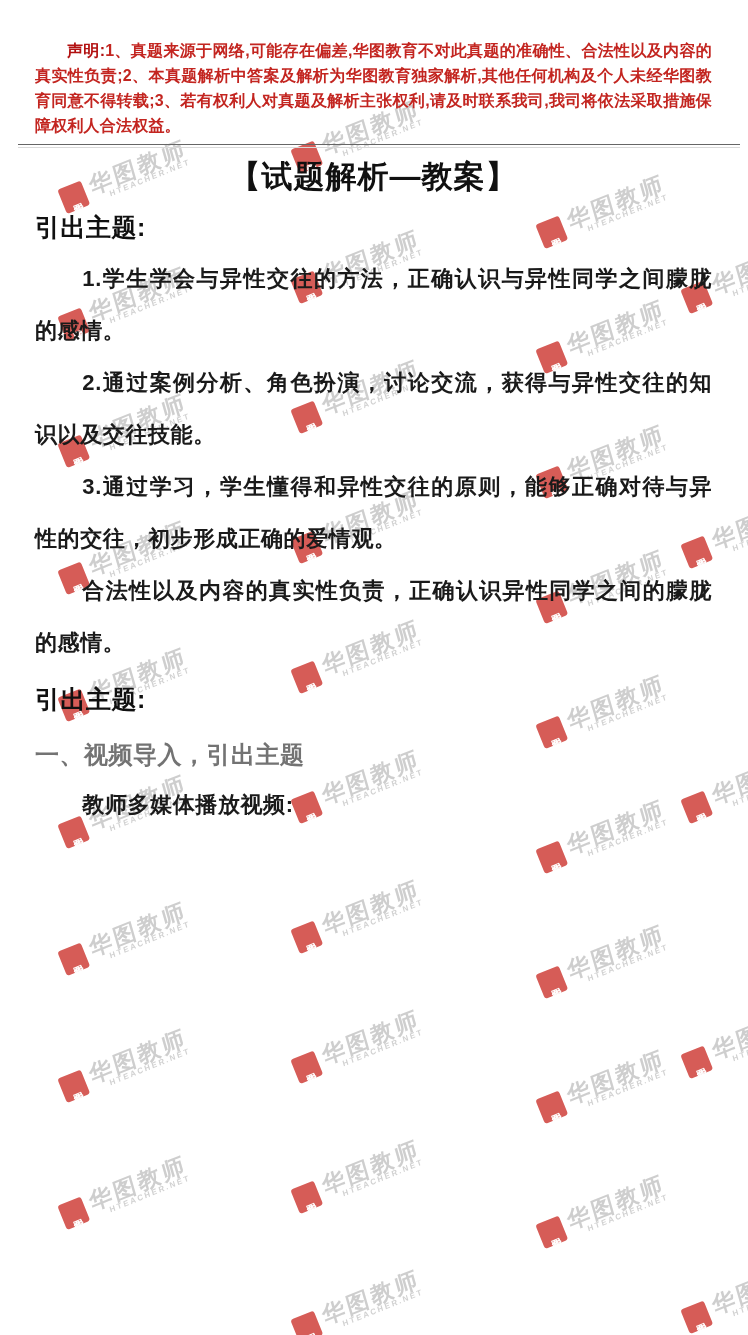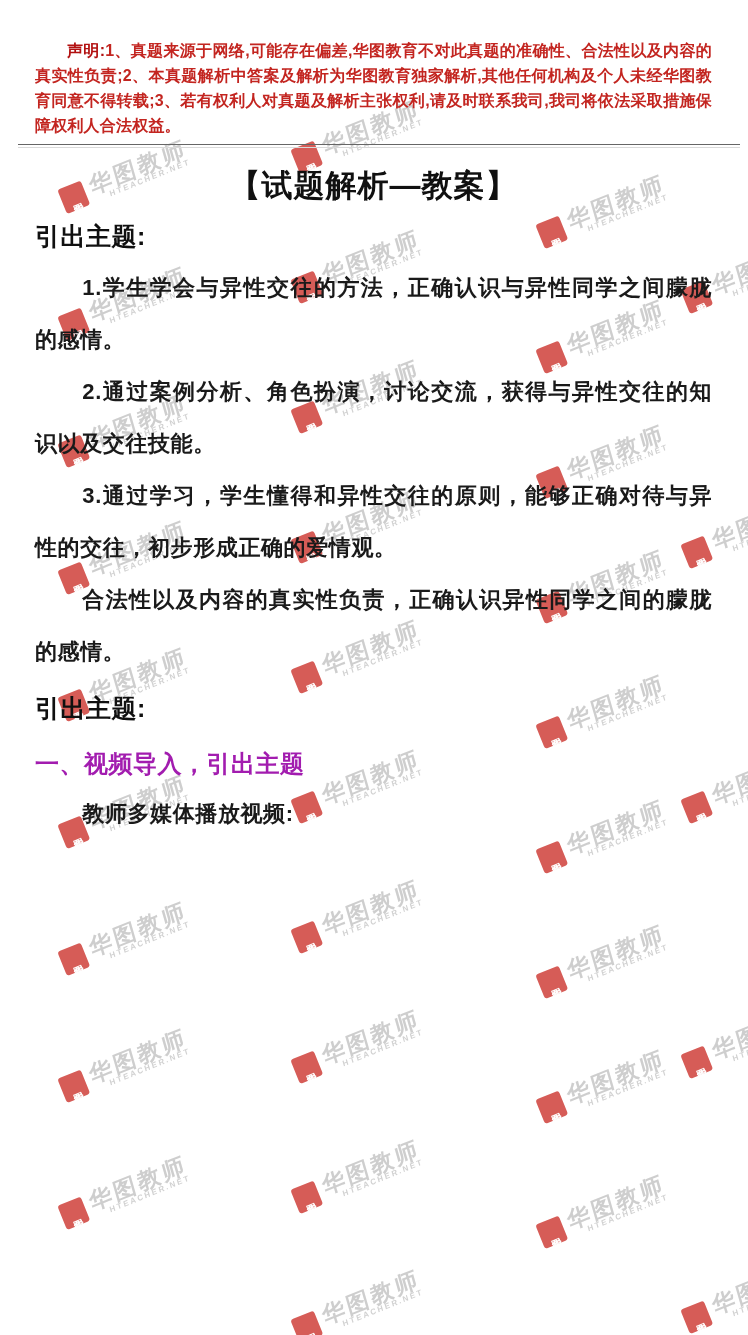--- a/index.html
+++ b/index.html
@@ -25,29 +25,29 @@
   
   .content{position:relative;z-index:2;padding:38px 36px 0 35px;}
   .disclaimer{
     margin:0 0 6px 0;font-size:16px;line-height:25px;color:#c32520;
     font-weight:bold;text-align:justify;text-indent:2em;letter-spacing:.2px;
   }
   .d-prefix{color:#b21010;}
   .rule{height:2px;border-top:1px solid #666666;border-bottom:1px solid #d9d9d9;
         margin:2px -28px 0 -17px;}
   h1.title{
-    margin:18px 0 12px 0;font-size:31px;line-height:40px;text-align:center;
+    margin:9px 0 12px 0;font-size:31px;line-height:40px;text-align:center;
     color:#101010;font-weight:bold;letter-spacing:1px;
   }
   h2.sec{
     margin:12px 0 8px 0;font-size:25px;line-height:36px;color:#101010;
     font-weight:bold;letter-spacing:.5px;
   }
   h3.step{
-    margin:20px 0 6px 0;font-size:24px;line-height:36px;color:#a21caf;
+    margin:20px 0 6px 0;font-size:24px;line-height:36px;color:#737373;
     font-weight:bold;letter-spacing:.5px;
   }
   p.para{
     margin:0;font-size:22px;line-height:52px;color:#1a1a1a;font-weight:bold;
     text-align:justify;text-indent:2.15em;letter-spacing:.6px;
   }
 </style>
 </head>
 <body>
 

